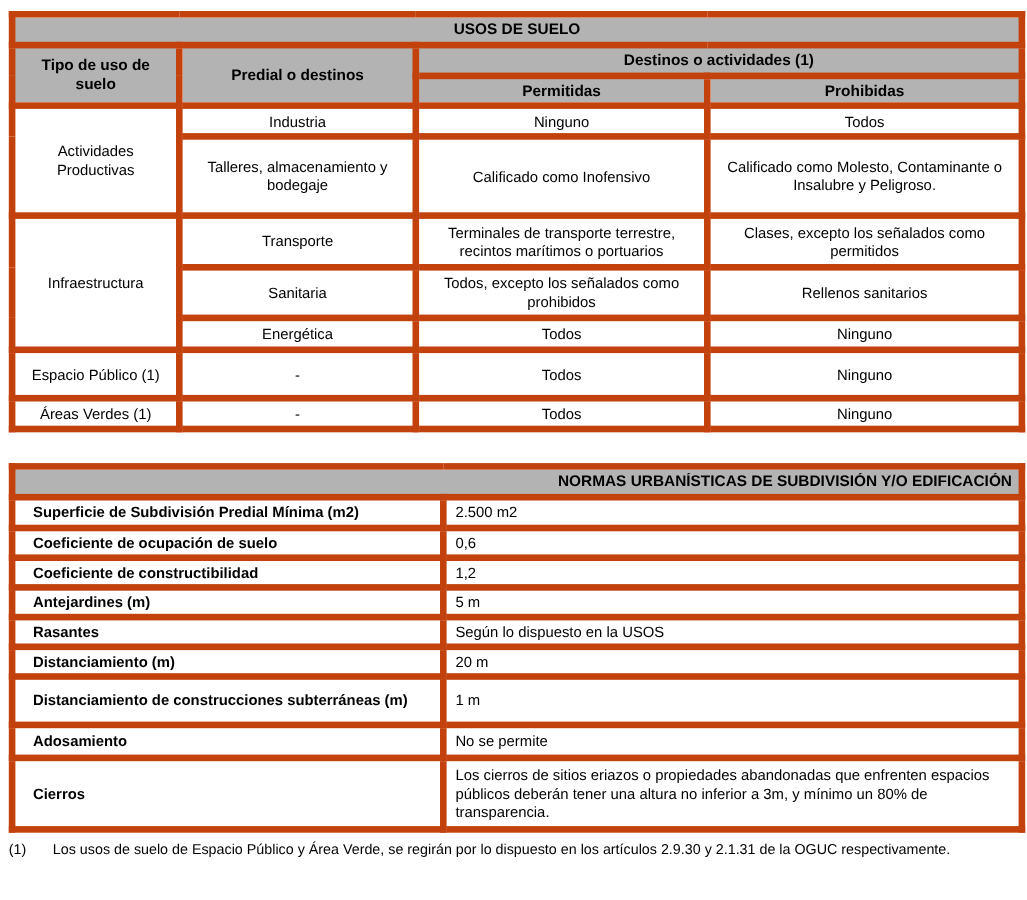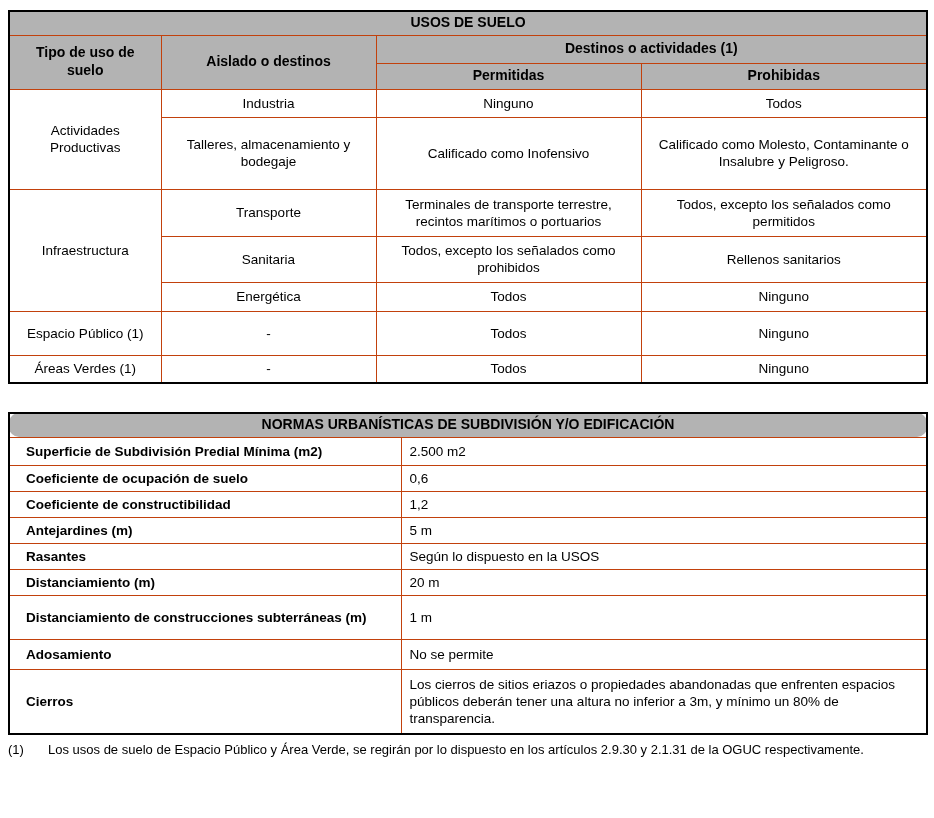--- a/index.html
+++ b/index.html
@@ -17,40 +17,40 @@
     box-sizing: border-box;
     padding: 10px 8px 0 8px;
   }
   table.doc {
     border-collapse: collapse;
     table-layout: fixed;
     width: 918px;
     border: 2px solid #000000;
   }
   table.doc td {
-    border: 1px solid #c2410c;
+    border: 6px solid #c2410c;
     font-size: 13.5px;
     line-height: 1.26;
     padding: 2px 6px;
     vertical-align: middle;
     overflow: hidden;
     word-wrap: break-word;
   }
   
   #usos-table td { text-align: center; }
   tr.hdr td {
     background: #b3b3b3;
     font-weight: bold;
     font-size: 14px;
   }
   td.va-top { vertical-align: top; }
   
   #normas-table { margin-top: 28px; }
   #normas-table td { text-align: left; }
-  #normas-table tr.hdr td { text-align: center; border-radius: 10px; }
+  #normas-table tr.hdr td { text-align: right; border-radius: 10px; }
   #normas-table td.lbl { font-weight: bold; padding-left: 16px; }
   #normas-table td.val { padding-left: 8px; }
   .footnote {
     margin-top: 7px;
     display: flex;
     font-size: 13px;
     line-height: 1.25;
     width: 918px;
   }
   .footnote .marker {
@@ -71,21 +71,21 @@
       <col style="width:215px">
       <col style="width:265px">
       <col style="width:286px">
     </colgroup>
     <tbody>
       <tr class="hdr" style="height:24px">
         <td colspan="4">USOS DE SUELO</td>
       </tr>
       <tr class="hdr" style="height:28px">
         <td rowspan="2">Tipo de uso de suelo</td>
-        <td rowspan="2">Aislado o destinos</td>
+        <td rowspan="2">Predial o destinos</td>
         <td colspan="2">Destinos o actividades (1)</td>
       </tr>
       <tr class="hdr" style="height:26px">
         <td>Permitidas</td>
         <td>Prohibidas</td>
       </tr>
 
       <tr style="height:28px">
         <td rowspan="2">Actividades Productivas</td>
         <td>Industria</td>
@@ -94,21 +94,21 @@
       </tr>
       <tr style="height:72px">
         <td>Talleres, almacenamiento y bodegaje</td>
         <td>Calificado como Inofensivo</td>
         <td>Calificado como Molesto, Contaminante o Insalubre y Peligroso.</td>
       </tr>
       <tr style="height:47px">
         <td rowspan="3">Infraestructura</td>
         <td>Transporte</td>
         <td>Terminales de transporte terrestre, recintos marítimos o portuarios</td>
-        <td>Todos, excepto los señalados como permitidos</td>
+        <td>Clases, excepto los señalados como permitidos</td>
       </tr>
       <tr style="height:46px">
         <td>Sanitaria</td>
         <td>Todos, excepto los señalados como prohibidos</td>
         <td>Rellenos sanitarios</td>
       </tr>
       <tr style="height:29px">
         <td>Energética</td>
         <td>Todos</td>
         <td>Ninguno</td>

